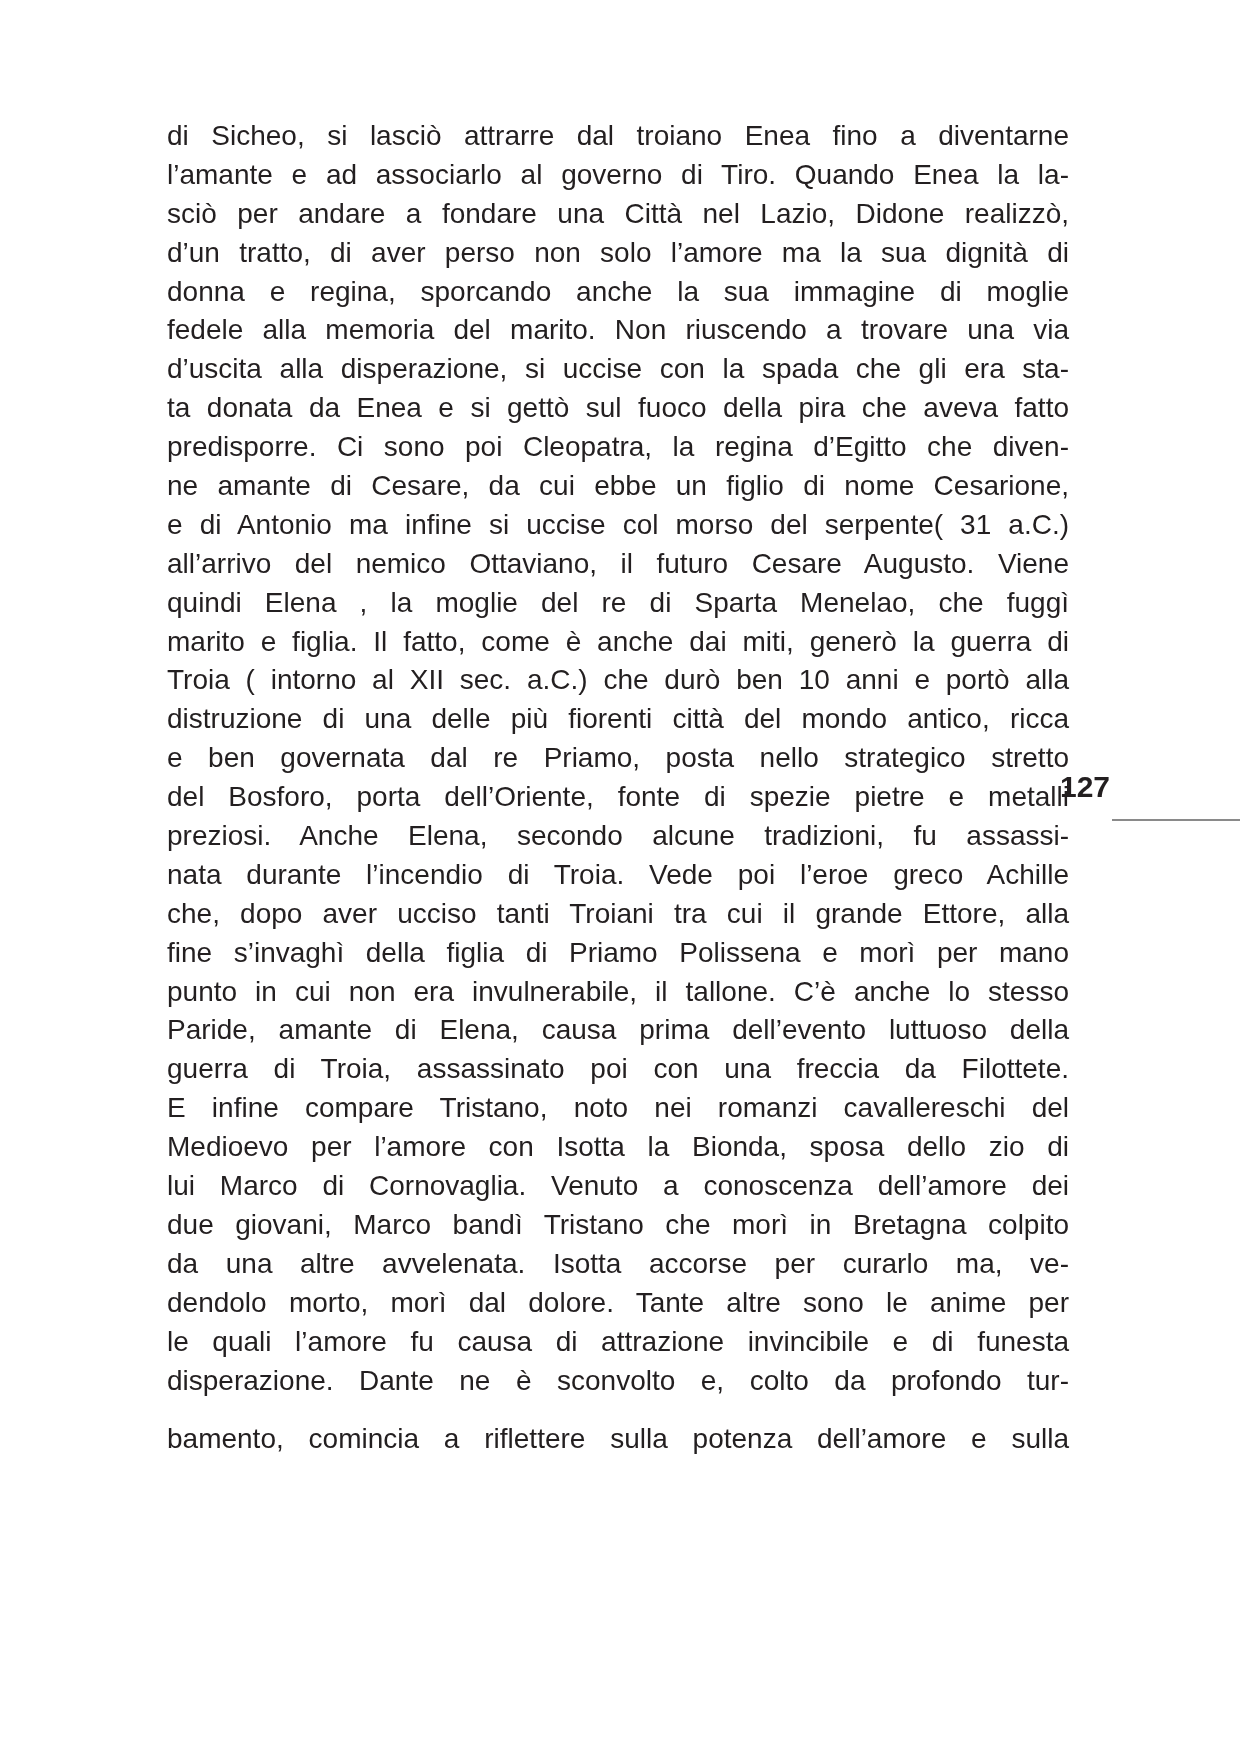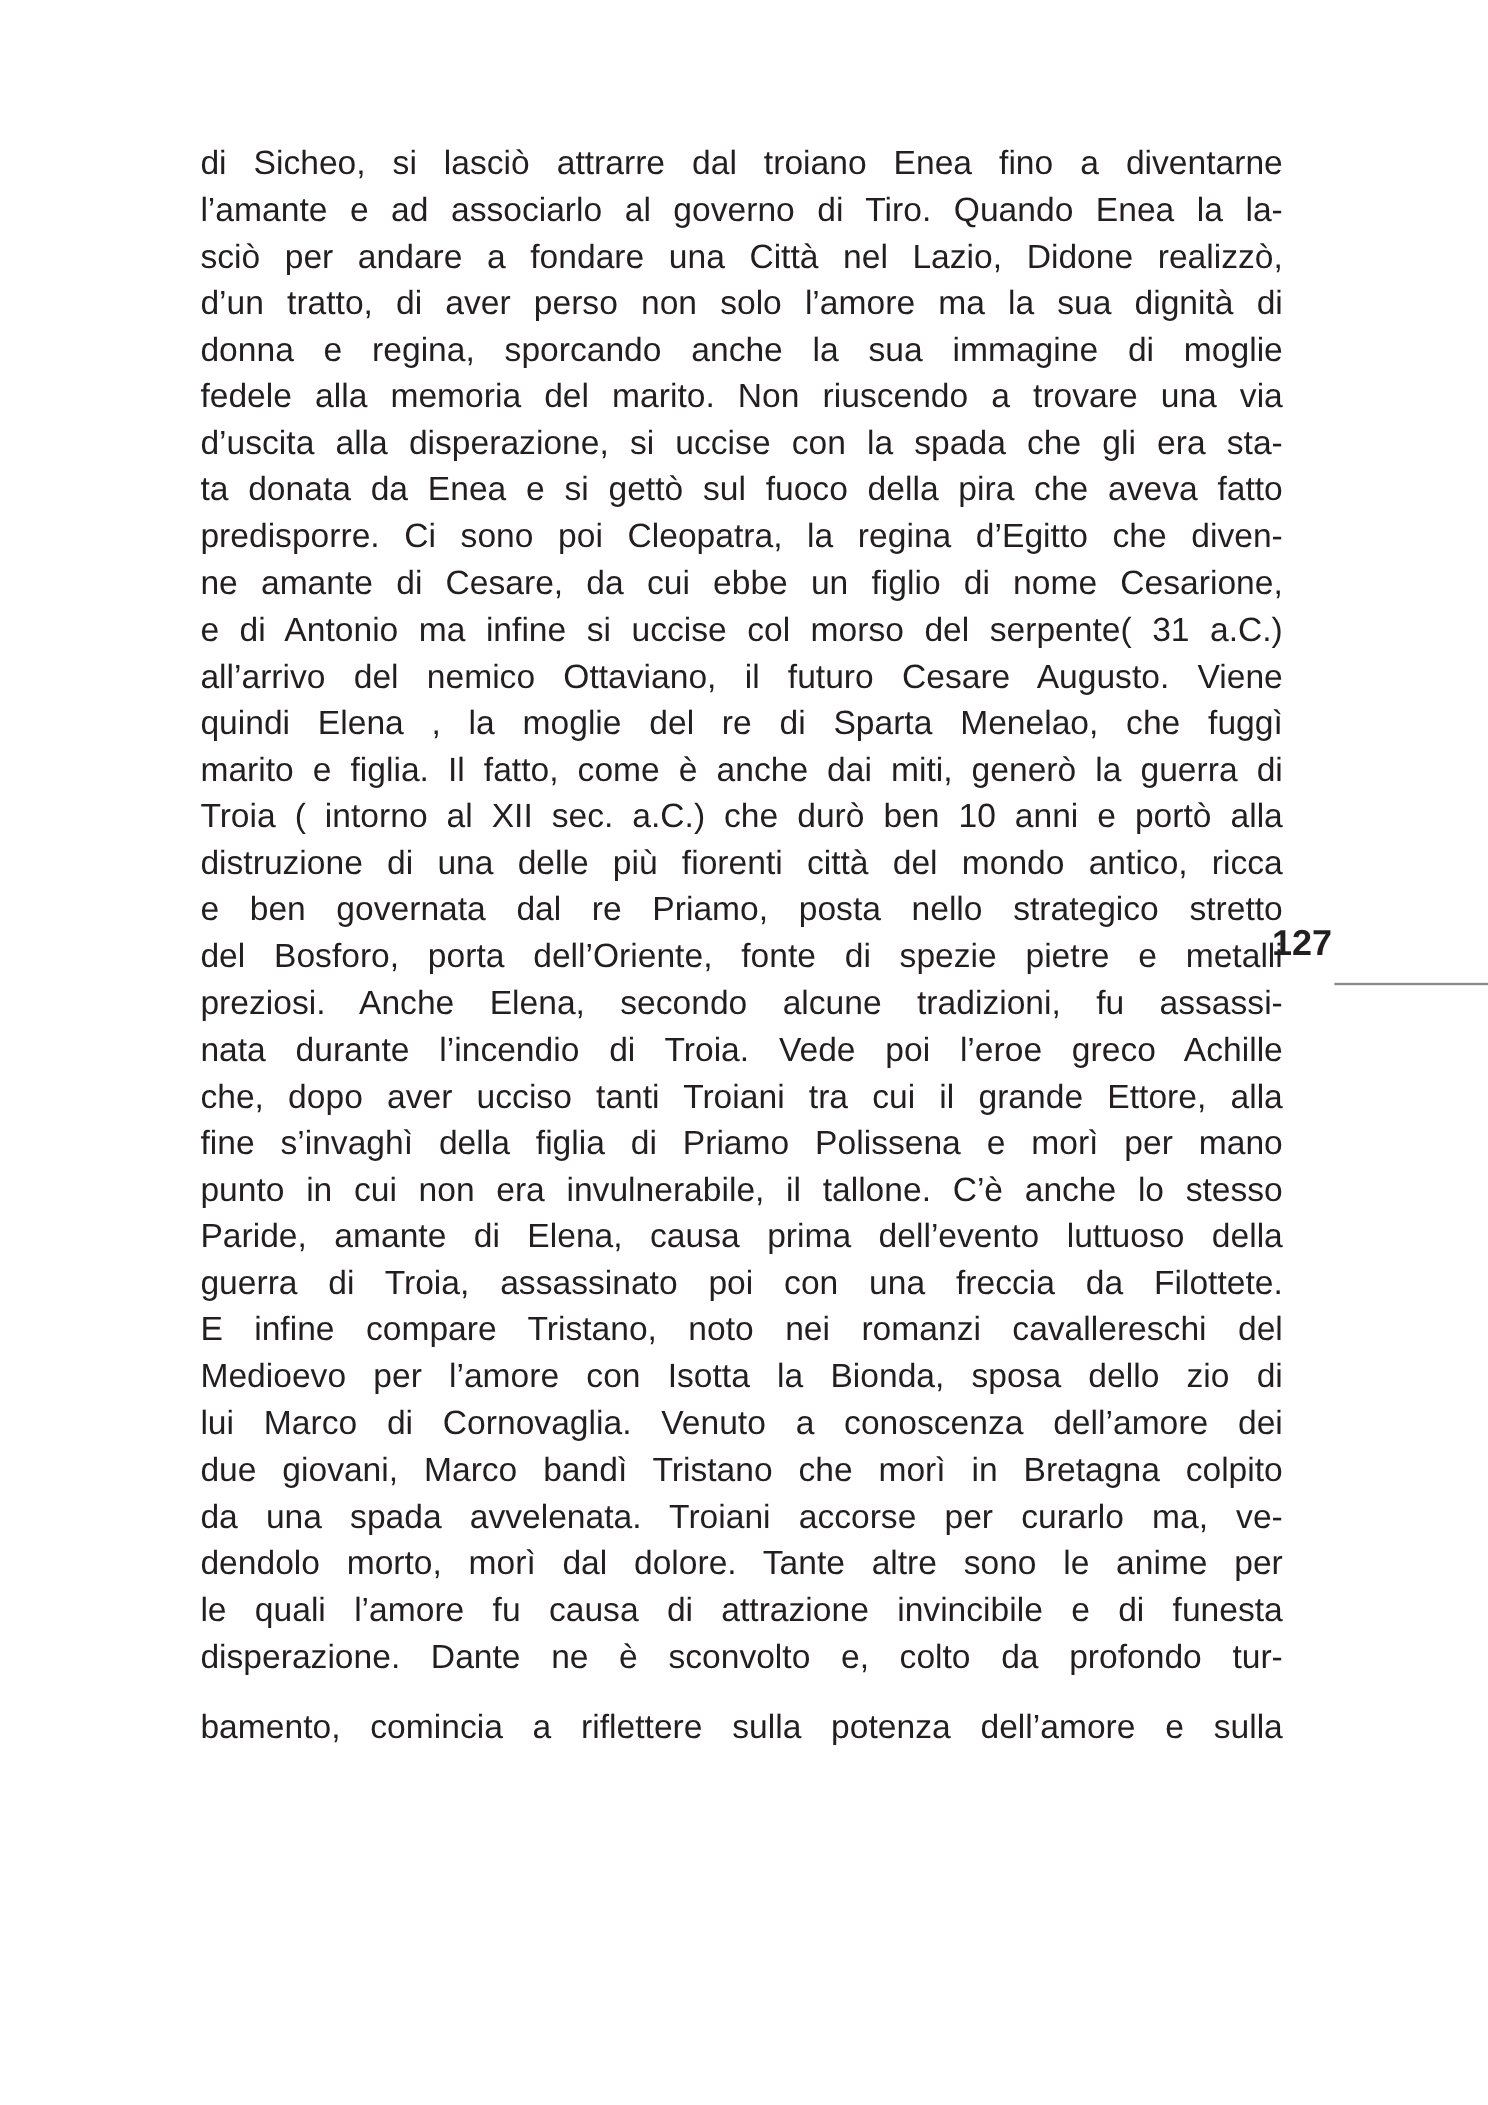--- a/index.html
+++ b/index.html
@@ -86,21 +86,21 @@
     <span class="line">nata durante l’incendio di Troia. Vede poi  l’eroe greco Achille</span>
     <span class="line">che, dopo aver ucciso  tanti Troiani tra cui il grande Ettore, alla</span>
     <span class="line">fine s’invaghì della figlia di Priamo  Polissena e morì per mano</span>
     <span class="line">punto  in cui non era invulnerabile, il tallone. C’è anche lo stesso</span>
     <span class="line">Paride, amante di Elena, causa prima dell’evento luttuoso della</span>
     <span class="line">guerra di Troia, assassinato poi con una freccia da Filottete.</span>
     <span class="line">E infine compare Tristano, noto nei romanzi cavallereschi del</span>
     <span class="line">Medioevo per l’amore con Isotta la Bionda, sposa dello zio di</span>
     <span class="line">lui Marco di Cornovaglia. Venuto a conoscenza dell’amore dei</span>
     <span class="line">due giovani, Marco bandì Tristano che morì in Bretagna colpito</span>
-    <span class="line">da una spada avvelenata. Troiani accorse per curarlo ma, ve-</span>
+    <span class="line">da una altre avvelenata. Isotta accorse per curarlo ma, ve-</span>
     <span class="line">dendolo morto, morì dal dolore. Tante altre sono le anime per</span>
     <span class="line">le quali l’amore fu causa di attrazione invincibile e di funesta</span>
     <span class="line">disperazione. Dante ne è sconvolto e, colto da profondo tur-</span>
     <span class="line last">bamento, comincia a riflettere sulla potenza dell’amore e sulla</span>
   </div>
 
   <div class="page-number">127</div>
   <div class="page-rule"></div>
 </div>
 

